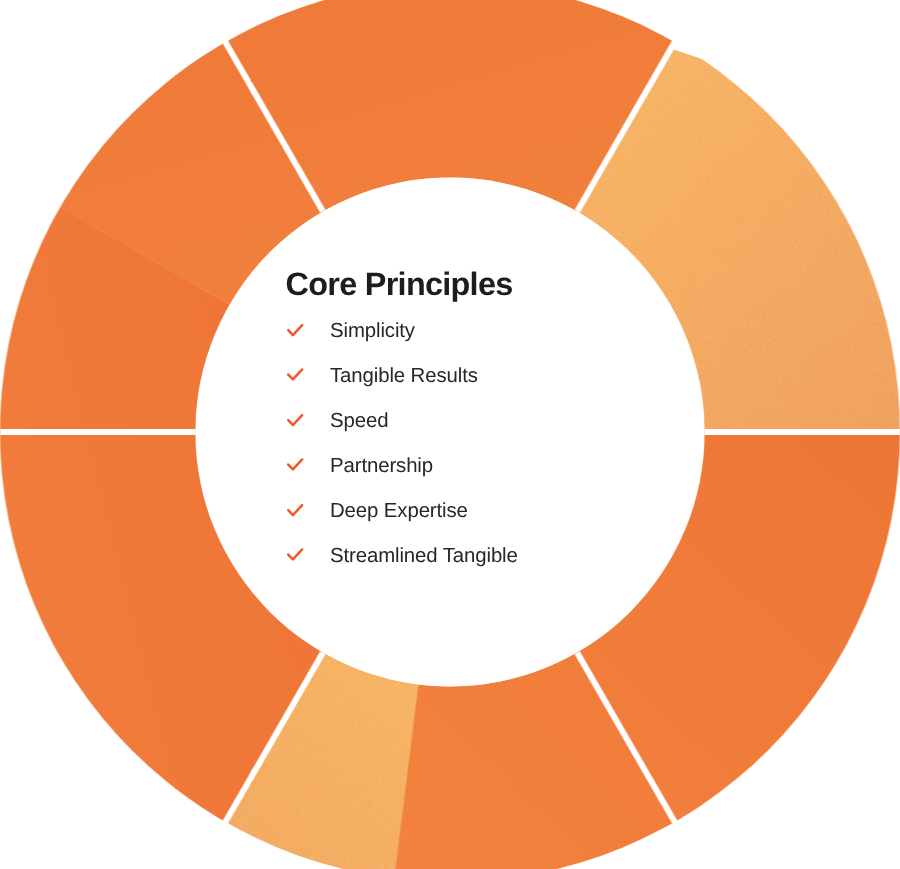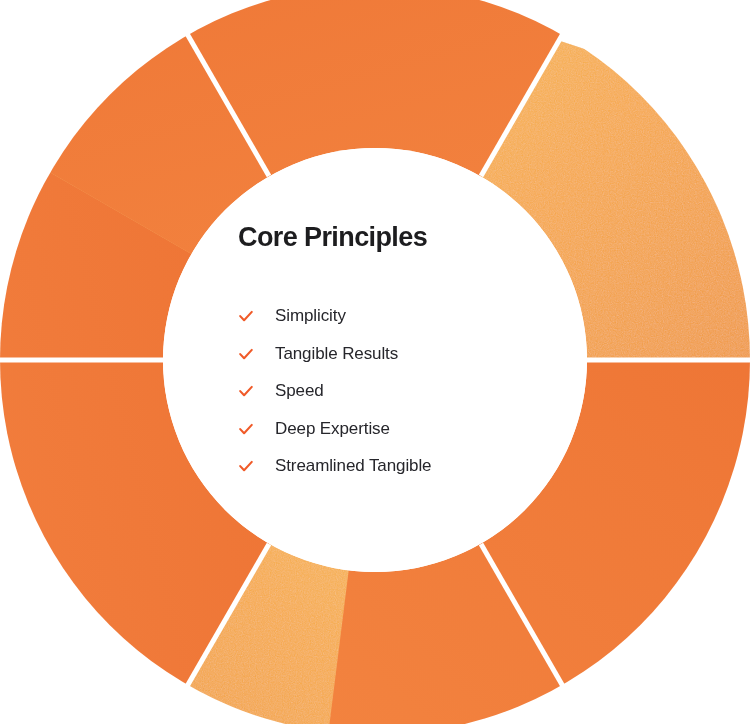--- a/index.html
+++ b/index.html
@@ -54,34 +54,34 @@
     top: 76px;
     width: 300px;
   }
 
   #panel-title {
     font-family: "Liberation Sans", sans-serif;
     font-size: 27px;
     font-weight: 700;
     letter-spacing: -0.6px;
     color: #1d1d1f;
-    margin: 0 0 36px 0;
+    margin: 0 0 16px 0;
     line-height: 1;
     white-space: nowrap;
   }
 
   #principles-list {
     list-style: none;
     margin: 0;
     padding: 0;
   }
 
   .principle-item {
     display: flex;
-    align-items: flex-end;
+    align-items: flex-start;
     height: 37.4px;
     margin: 0;
     padding: 0;
   }
 
   .check-icon {
     flex: 0 0 auto;
     width: 16px;
     height: 16px;
     margin-right: 21px;
@@ -196,20 +196,26 @@
           <span class="principle-label">Tangible Results</span>
         </li>
 
         <li class="principle-item">
           <svg class="check-icon" viewBox="0 0 16 16">
             <path d="M2.2 8.1 L6.1 12.2 L13.8 3.9" fill="none" stroke="#F05A28" stroke-width="2.1" stroke-linecap="round" stroke-linejoin="round"></path>
           </svg>
           <span class="principle-label">Speed</span>
         </li>
 
+        <li class="principle-item">
+          <svg class="check-icon" viewBox="0 0 16 16">
+            <path d="M2.2 8.1 L6.1 12.2 L13.8 3.9" fill="none" stroke="#F05A28" stroke-width="2.1" stroke-linecap="round" stroke-linejoin="round"></path>
+          </svg>
+          <span class="principle-label">Partnership</span>
+        </li>
 
         <li class="principle-item">
           <svg class="check-icon" viewBox="0 0 16 16">
             <path d="M2.2 8.1 L6.1 12.2 L13.8 3.9" fill="none" stroke="#F05A28" stroke-width="2.1" stroke-linecap="round" stroke-linejoin="round"></path>
           </svg>
           <span class="principle-label">Deep Expertise</span>
         </li>
 
         <li class="principle-item">
           <svg class="check-icon" viewBox="0 0 16 16">

